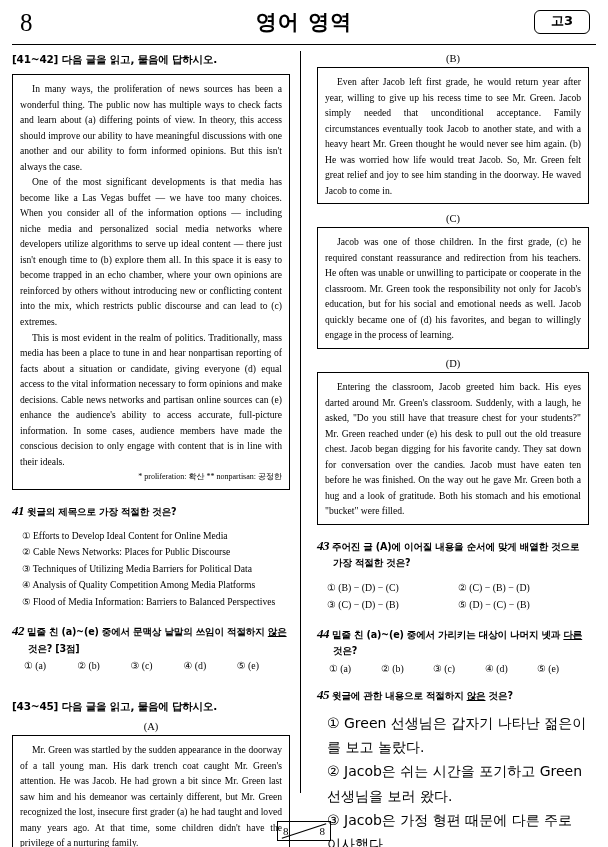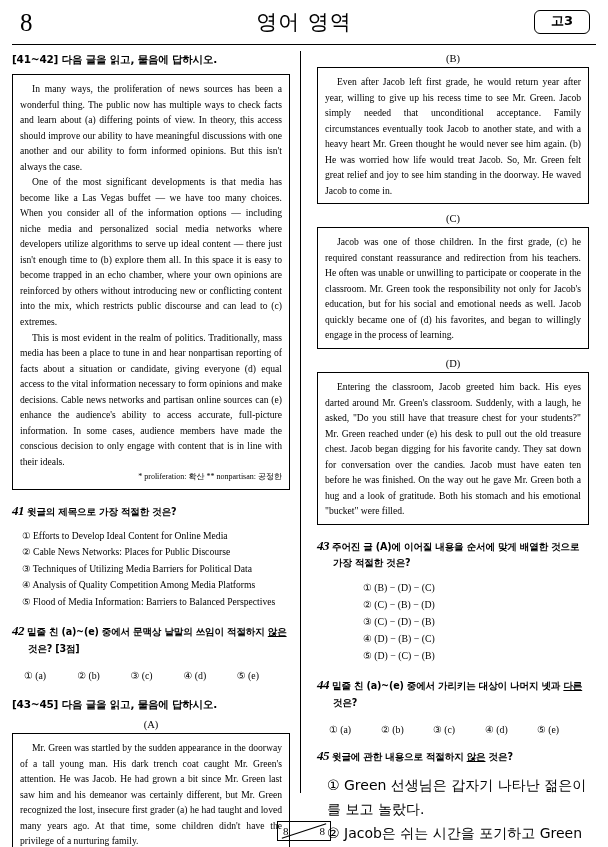--- a/index.html
+++ b/index.html
@@ -36,21 +36,21 @@
     font-size: 25px;
     line-height: 1;
     padding-left: 8px;
     letter-spacing: 0;
   }
   .header-title {
     position: absolute;
     left: 0; right: 0;
     text-align: center;
     font-family: "DejaVu Sans", sans-serif;
-    font-weight: normal;
+    font-weight: bold;
     font-size: 21px;
     letter-spacing: 1px;
   }
   .grade-badge {
     position: relative;
     z-index: 2;
     border: 1.6px solid #000;
     border-radius: 6px;
     padding: 2px 16px 3px 16px;
     font-family: "DejaVu Sans", sans-serif;
@@ -151,33 +151,33 @@
     line-height: 1.72;
     font-family: "Liberation Serif", serif;
   }
   .choice-ko {
     font-family: "DejaVu Sans", sans-serif;
     font-size: 14px;
   }
   .choices-inline {
     display: flex;
     padding-left: 12px;
-    margin-top: 14px;
+    margin-top: 4px;
     font-size: 9.8px;
   }
   .choices-inline span { width: 56px; }
   .choices-grid {
     display: flex;
     flex-wrap: wrap;
     padding-left: 10px;
     margin-top: 8px;
     font-size: 9.8px;
     line-height: 1.75;
   }
-  .choices-grid span { width: 50%; box-sizing: border-box; margin-left: 36px; }
+  .choices-grid span { width: 50%; box-sizing: border-box; }
 
   
   .confirm-box {
     border: 1.2px solid #000;
     padding: 7px 10px 8px 10px;
     margin-top: 22px;
     font-family: "DejaVu Sans", sans-serif;
     font-size: 9.3px;
     line-height: 1.65;
     font-weight: bold;
@@ -256,21 +256,21 @@
         </div>
         <div class="choices-inline">
           <span>① (a)</span>
           <span>② (b)</span>
           <span>③ (c)</span>
           <span>④ (d)</span>
           <span>⑤ (e)</span>
         </div>
       </div>
 
-      <div class="directions" style="margin-top:17px;">[43~45] 다음 글을 읽고, 물음에 답하시오.</div>
+      <div class="directions" style="margin-top:29px;">[43~45] 다음 글을 읽고, 물음에 답하시오.</div>
 
       <div class="passage-label">(A)</div>
       <div class="passage">
         <p>Mr. Green was startled by the sudden appearance in the doorway of a tall young man. His dark trench coat caught Mr. Green's attention. He was Jacob. He had grown a bit since Mr. Green last saw him and his demeanor was certainly different, but Mr. Green recognized the lost, insecure first grader (a) he had taught and loved many years ago. At that time, some children didn't have the privilege of a nurturing family.</p>
 
       </div>
 
     </div>
 
     <div class="col-divider"></div>
@@ -293,21 +293,20 @@
       </div>
 
       <div class="question">
         <div class="q-head">
           <span class="q-num">43</span><span class="q-ko">주어진 글 (A)에 이어질 내용을 순서에 맞게 배열한 것으로 가장 적절한 것은?</span>
         </div>
         <div class="choices-grid">
           <span>① (B) − (D) − (C)</span>
           <span>② (C) − (B) − (D)</span>
           <span>③ (C) − (D) − (B)</span>
-          <span>④ (D) − (B) − (C)</span>
           <span>⑤ (D) − (C) − (B)</span>
         </div>
       </div>
 
       <div class="question">
         <div class="q-head">
           <span class="q-num">44</span><span class="q-ko">밑줄 친 (a)~(e) 중에서 가리키는 대상이 나머지 넷과 </span><span class="q-ko underline">다른</span><span class="q-ko"> 것은?</span>
         </div>
         <div class="choices-inline">
           <span>① (a)</span>

